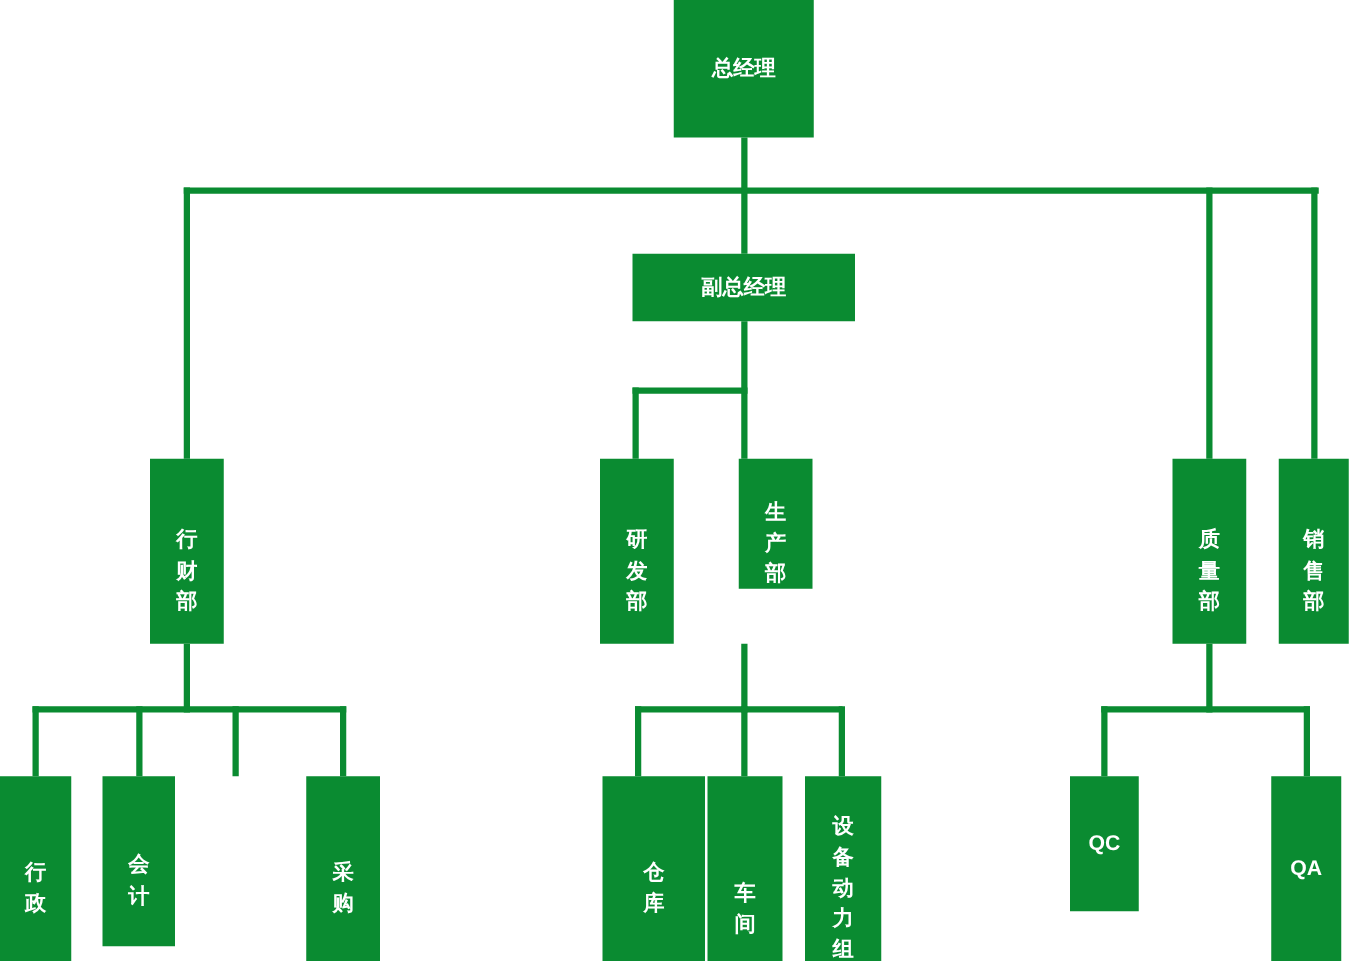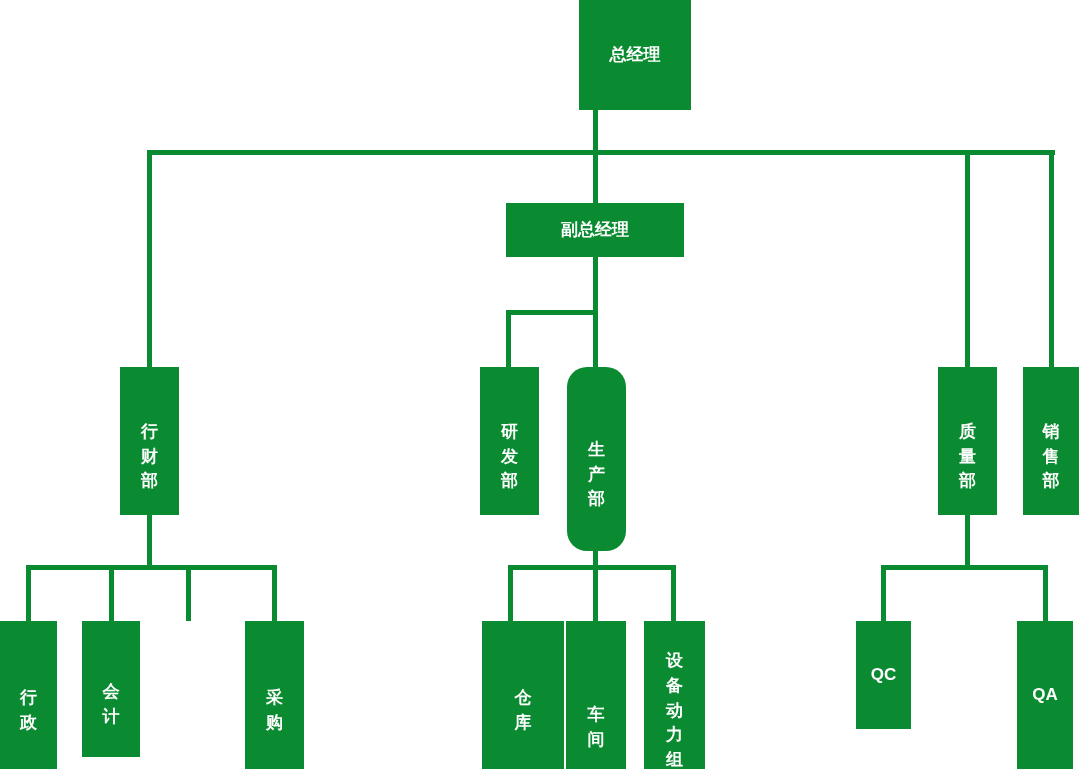--- a/index.html
+++ b/index.html
@@ -68,37 +68,37 @@
   <div class="line" style="left:508px; top:565px; width:166px; height:5px;"></div>
   <div class="line" style="left:508px; top:565px; width:5px; height:56px;"></div>
   <div class="line" style="left:593px; top:565px; width:5px; height:56px;"></div>
   <div class="line" style="left:671px; top:565px; width:5px; height:56px;"></div>
 
   <div class="line" style="left:965px; top:515px; width:5px; height:55px;"></div>
   <div class="line" style="left:881px; top:565px; width:167px; height:5px;"></div>
   <div class="line" style="left:881px; top:565px; width:5px; height:56px;"></div>
   <div class="line" style="left:1043px; top:565px; width:5px; height:56px;"></div>
 
-  <div class="node" style="left:539px; top:0; width:112px; height:110px;margin-left:40px;">
+  <div class="node" style="left:539px; top:0; width:112px; height:110px;">
     <span class="lbl">总经理</span>
   </div>
 
   <div class="node" style="left:506px; top:203px; width:178px; height:54px;">
     <span class="lbl">副总经理</span>
   </div>
 
   <div class="node v" style="left:120px; top:367px; width:59px; height:148px;">
     <span class="lbl">行财部</span>
   </div>
 
   <div class="node v" style="left:480px; top:367px; width:59px; height:148px;">
     <span class="lbl">研发部</span>
   </div>
 
-  <div class="node v" style="left:567px; top:367px; width:59px; height:184px;border-radius:20px;">
+  <div class="node v" style="left:591px; top:367px; width:59px; height:104px;">
     <span class="lbl">生产部</span>
   </div>
 
   <div class="node v" style="left:1023px; top:367px; width:56px; height:148px;">
     <span class="lbl">销售部</span>
   </div>
 
   <div class="node v" style="left:938px; top:367px; width:59px; height:148px;">
     <span class="lbl">质量部</span>
   </div>

